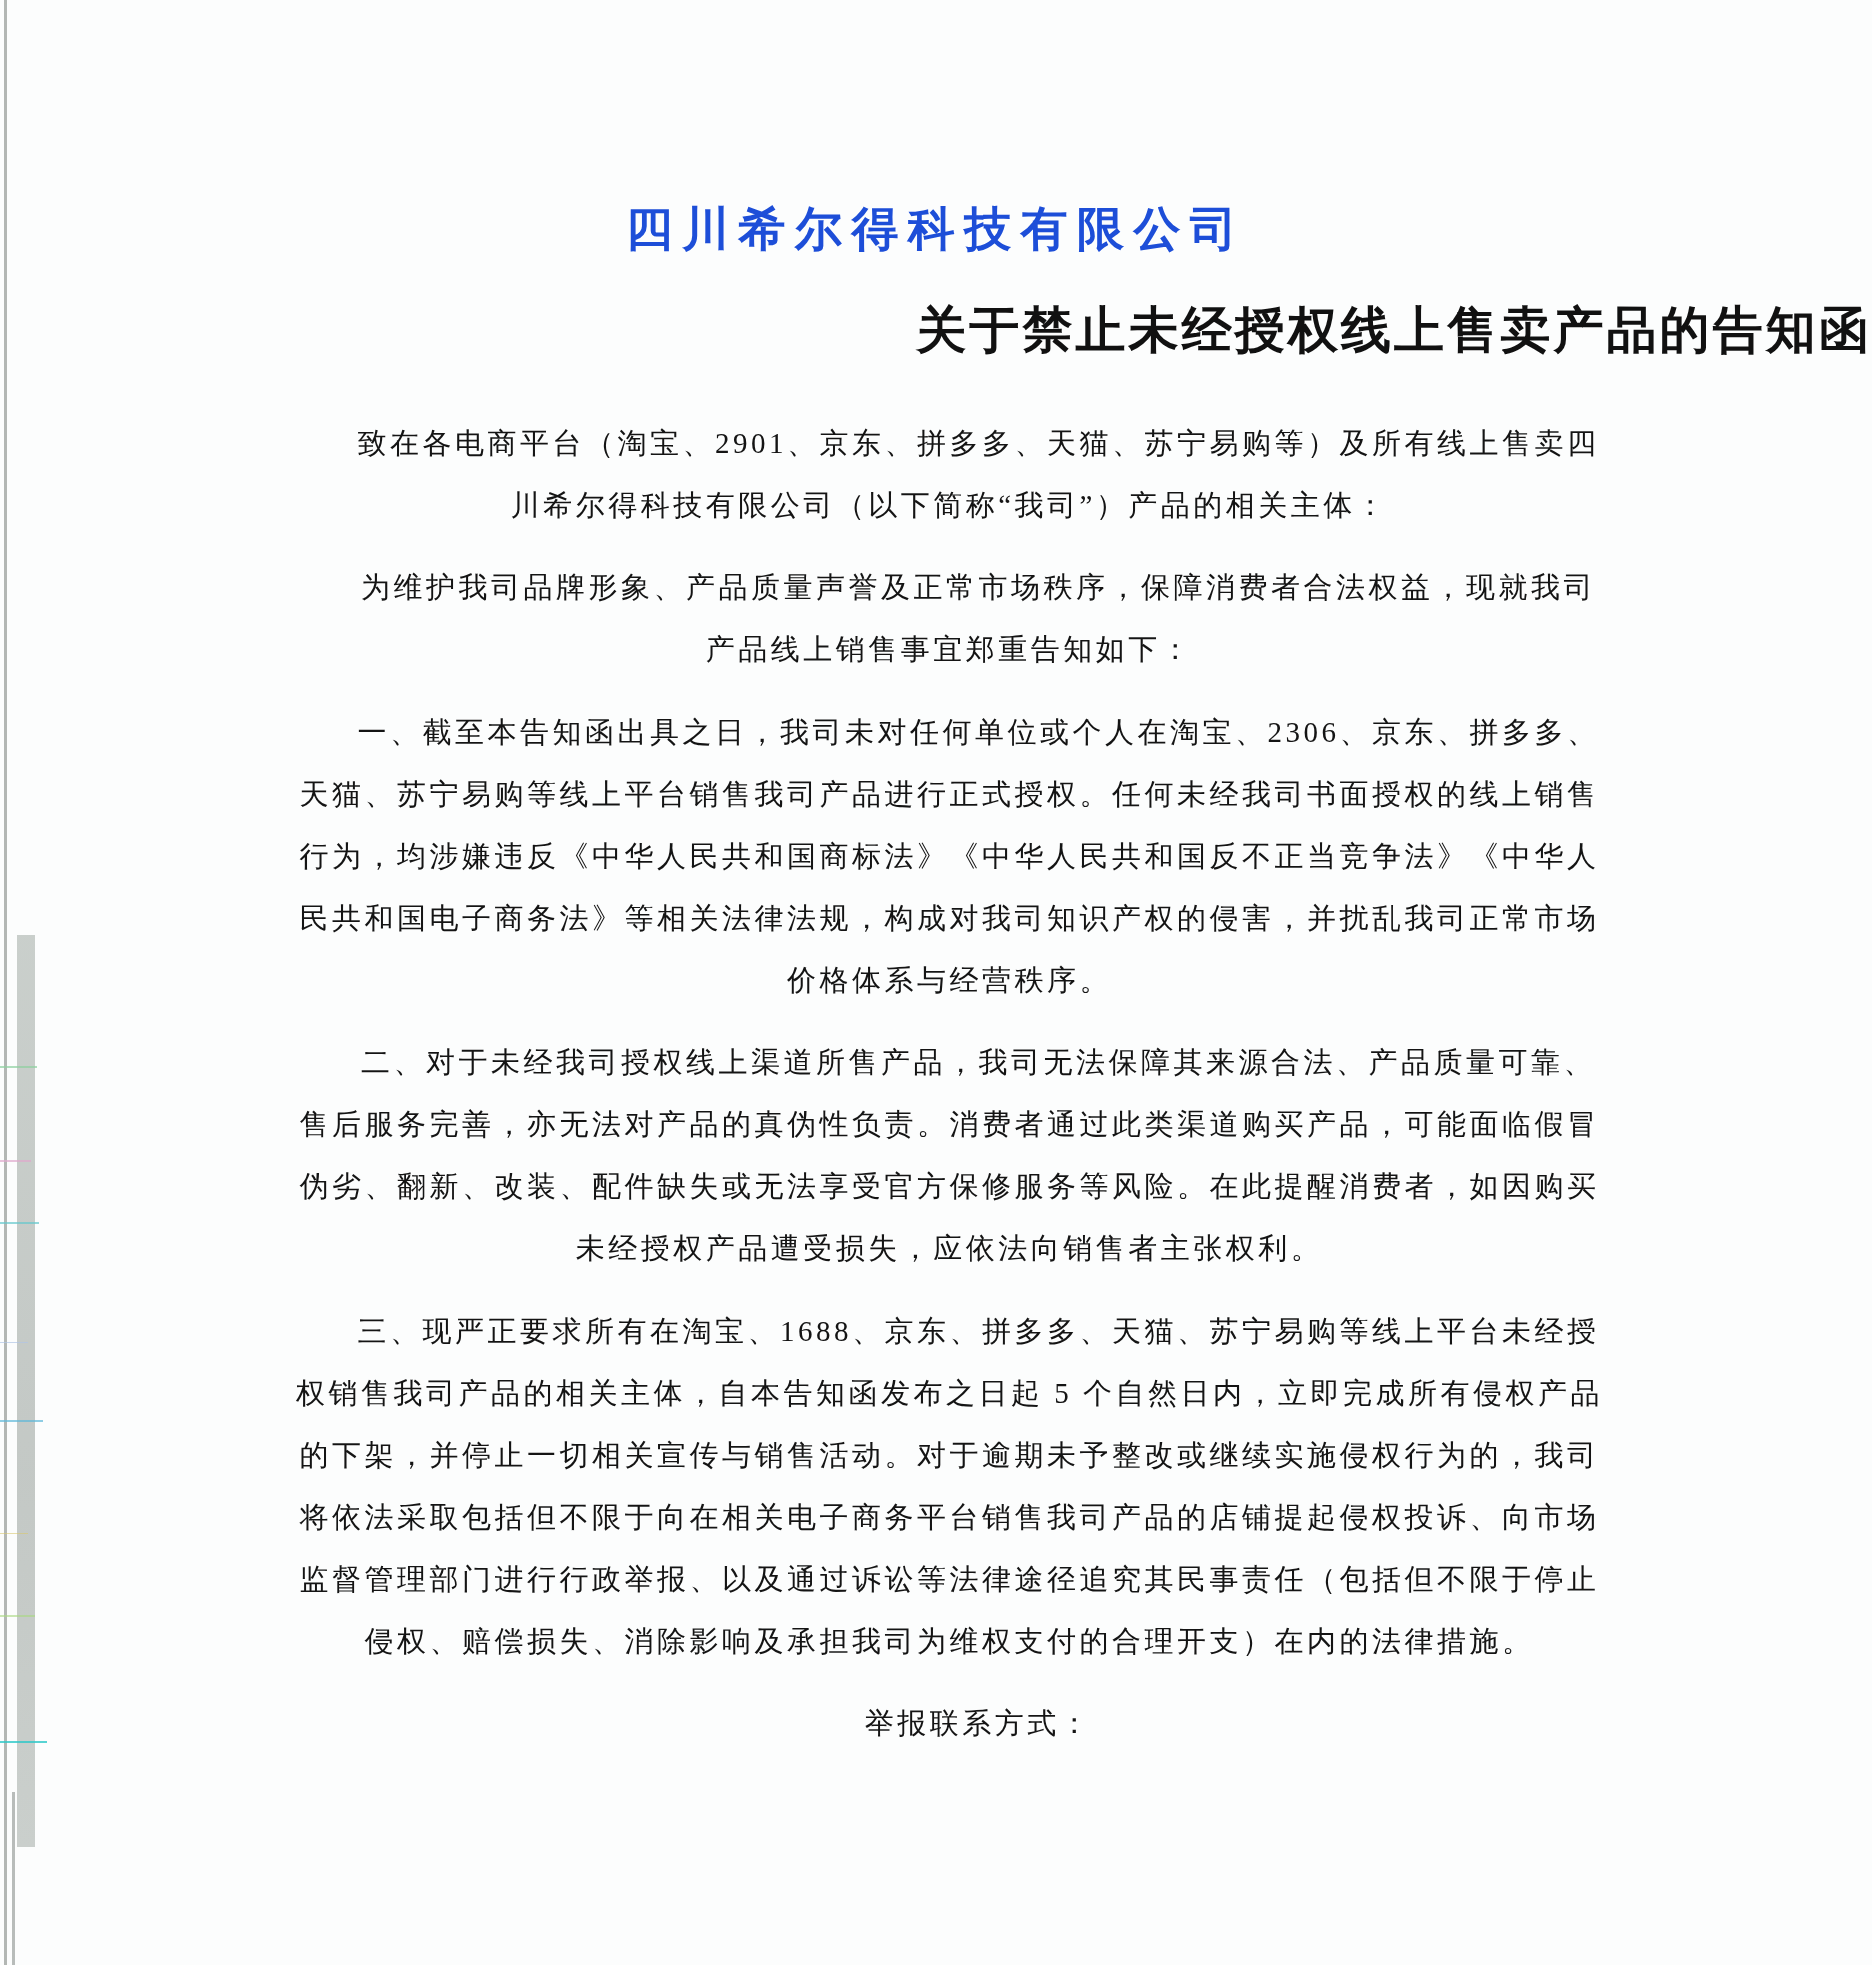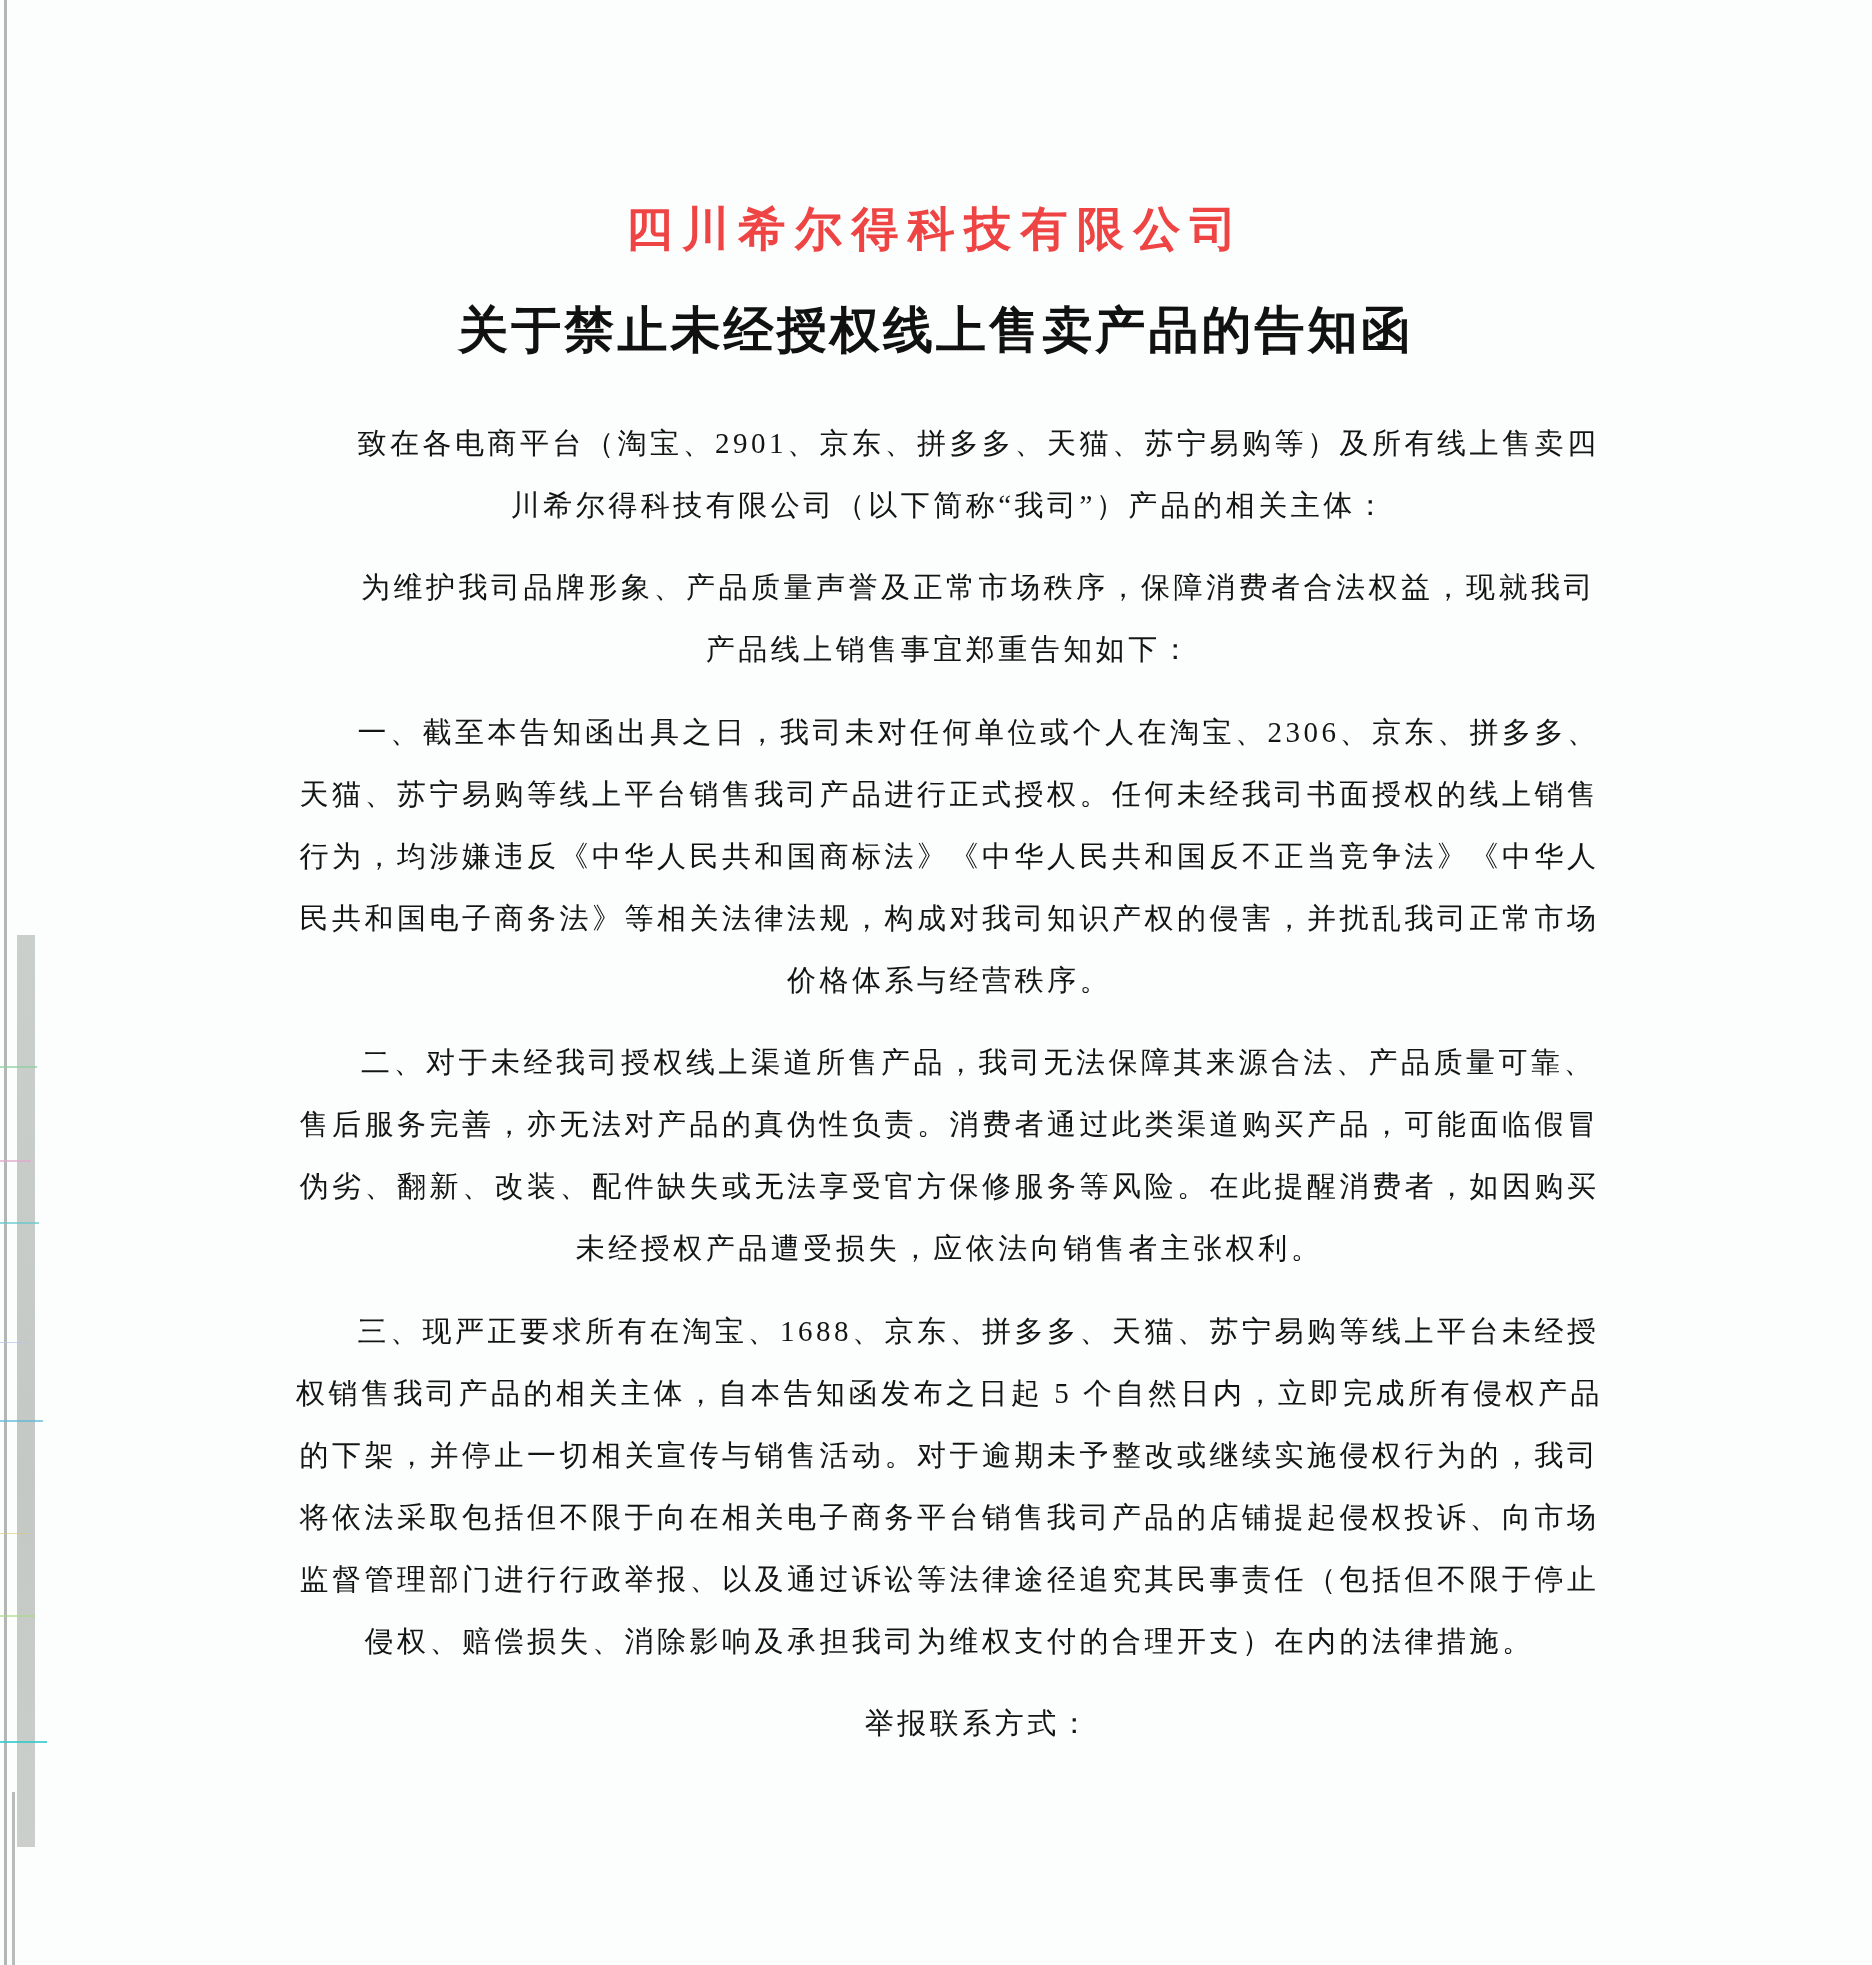--- a/index.html
+++ b/index.html
@@ -25,25 +25,25 @@
   .edge-line-b {
     position: absolute; left: 11.8px; top: 1792px; width: 2.8px; height: 855px;
     background: #8a918d; opacity: .6;
   }
   .hairline { position: absolute; left: 0; }
   
   .title-company {
     position: absolute; top: 204px; left: 0; width: 100%;
     margin: 0; text-align: center;
     font-size: 47px; font-weight: 700; letter-spacing: 9.4px;
-    line-height: 1.1; color: #ef4444;
+    line-height: 1.1; color: #1d4ed8;
   }
   .title-subject {
     position: absolute; top: 303px; left: 0; width: 100%;
-    margin: 0; text-align: center;
+    margin: 0; text-align: right;
     font-size: 50px; font-weight: 700; letter-spacing: 3.1px;
     line-height: 1.1; color: #111;
   }
   
   .body-col {
     position: absolute; left: 287px; top: 412px; width: 1325px;
     font-size: 29px; line-height: 62px; letter-spacing: 3.5px;
   }
   .body-col p { margin: 0 0 20.4px 0; text-align: center; }
   .para { text-indent: 2em; text-align: justify; }

